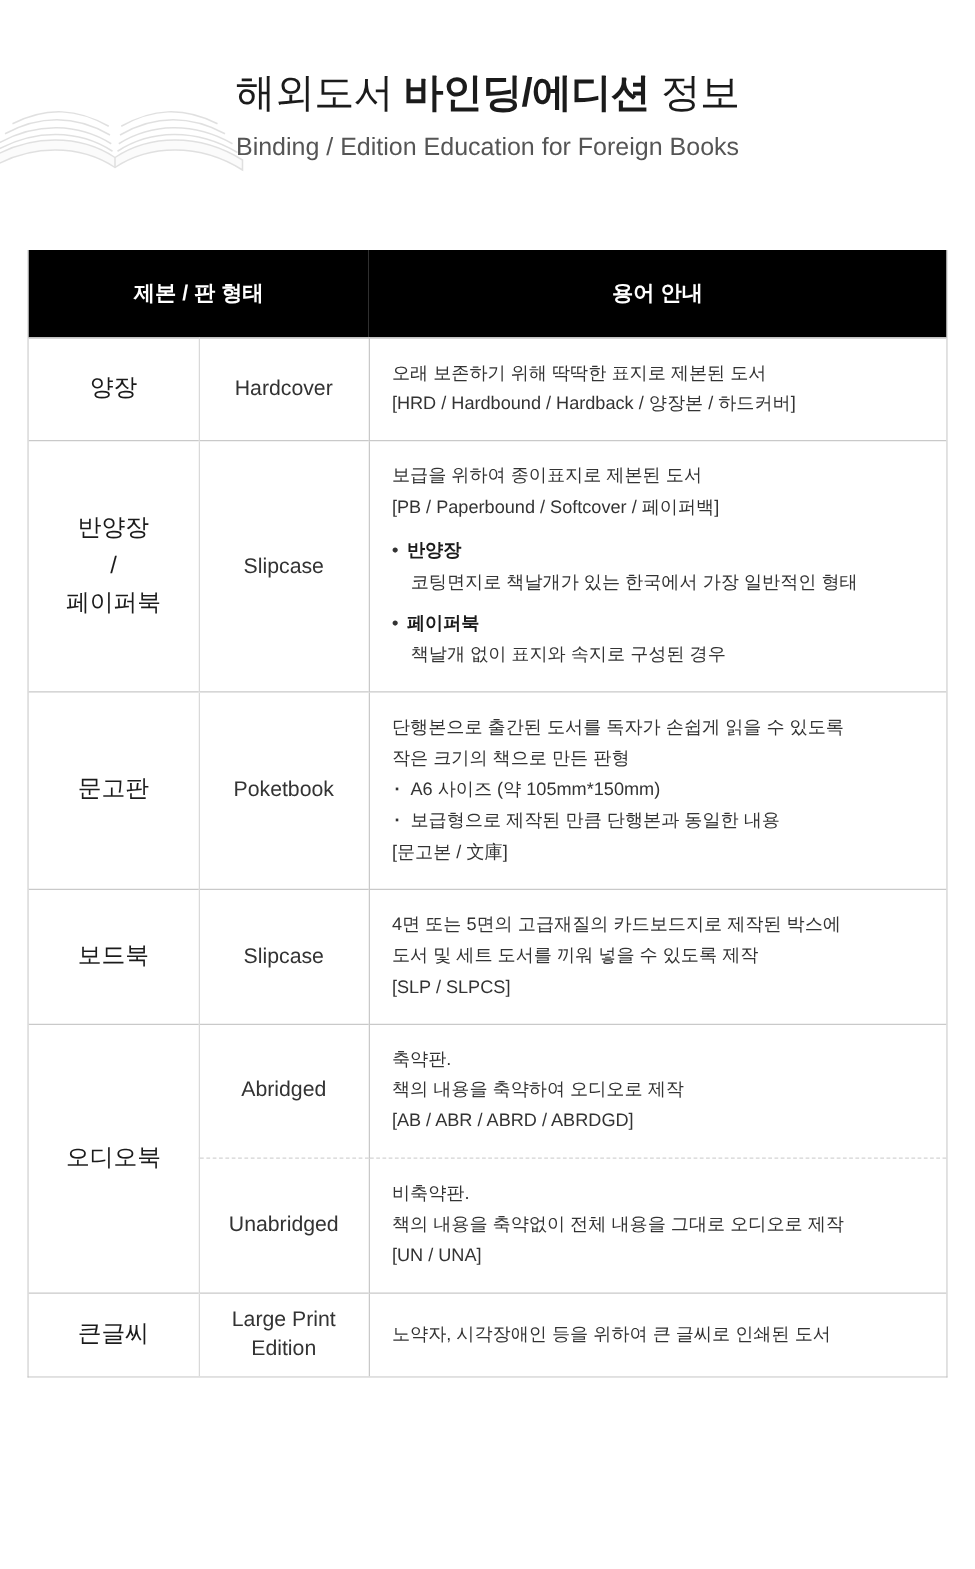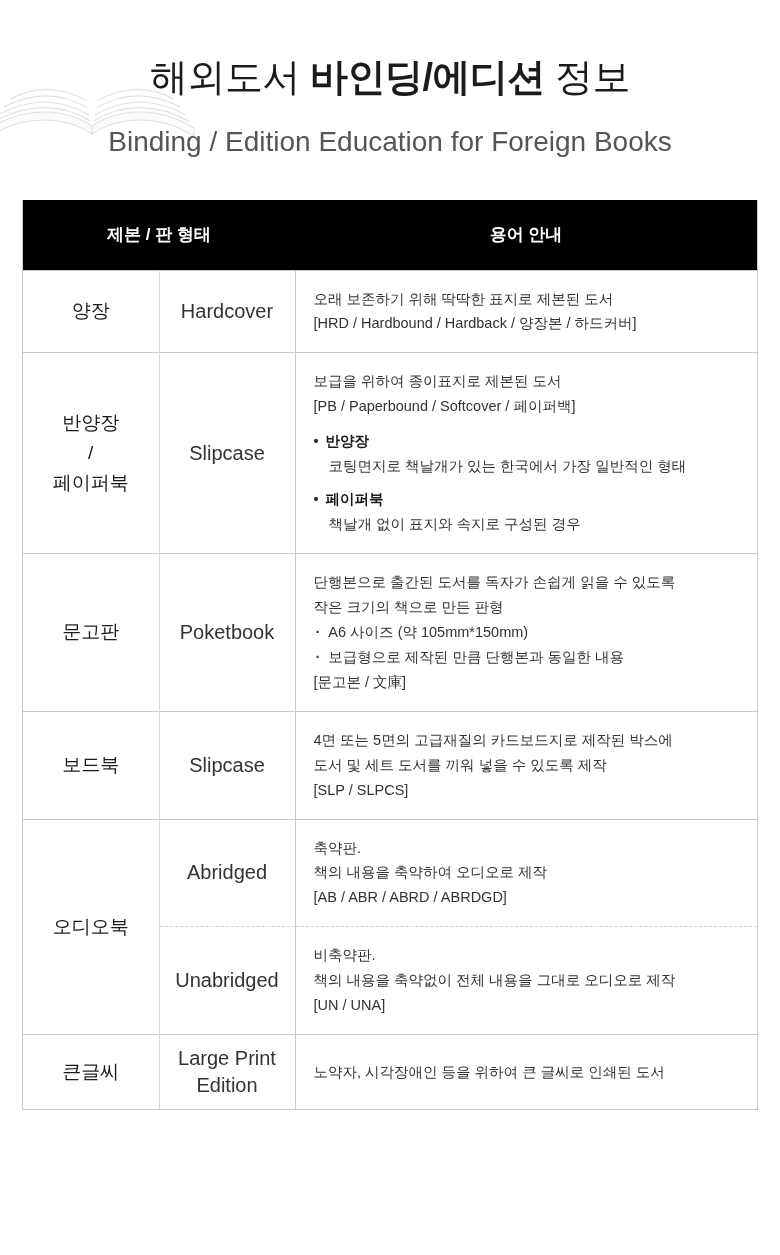--- a/index.html
+++ b/index.html
@@ -33,35 +33,35 @@
     height: 170px;
     opacity: 0.30;
   }
   .header-text {
     position: relative;
     z-index: 2;
     text-align: center;
     padding-top: 56px;
   }
   .title-ko {
-    font-size: 38px;
+    font-size: 32px;
     line-height: 1.15;
     color: #1b1b1b;
     letter-spacing: -0.5px;
     white-space: nowrap;
   }
   .title-ko .bold {
     font-weight: bold;
   }
   .title-ko .light {
     font-weight: normal;
   }
   .title-en {
-    margin-top: 26px;
-    font-size: 28px;
+    margin-top: 14px;
+    font-size: 20px;
     color: #555555;
     font-weight: normal;
     letter-spacing: 0px;
     white-space: nowrap;
   }
 
   
   .table-wrap {
     margin: 10px 22px 0 22px;
     border: 1px solid #c9c9c9;
@@ -96,21 +96,21 @@
     text-align: center;
     font-size: 19px;
     color: #1b1b1b;
     padding: 10px 4px;
     border-right: 1px solid #d9d9d9;
     line-height: 1.6;
   }
   td.c-en {
     width: 164px;
     text-align: center;
-    font-size: 20px;
+    font-size: 17px;
     color: #333333;
     padding: 10px 4px;
     border-right: 1px solid #c9c9c9;
     line-height: 1.35;
   }
   td.c-desc {
     padding: 16px 18px 16px 18px;
     font-size: 14.5px;
     color: #333333;
     line-height: 1.72;

